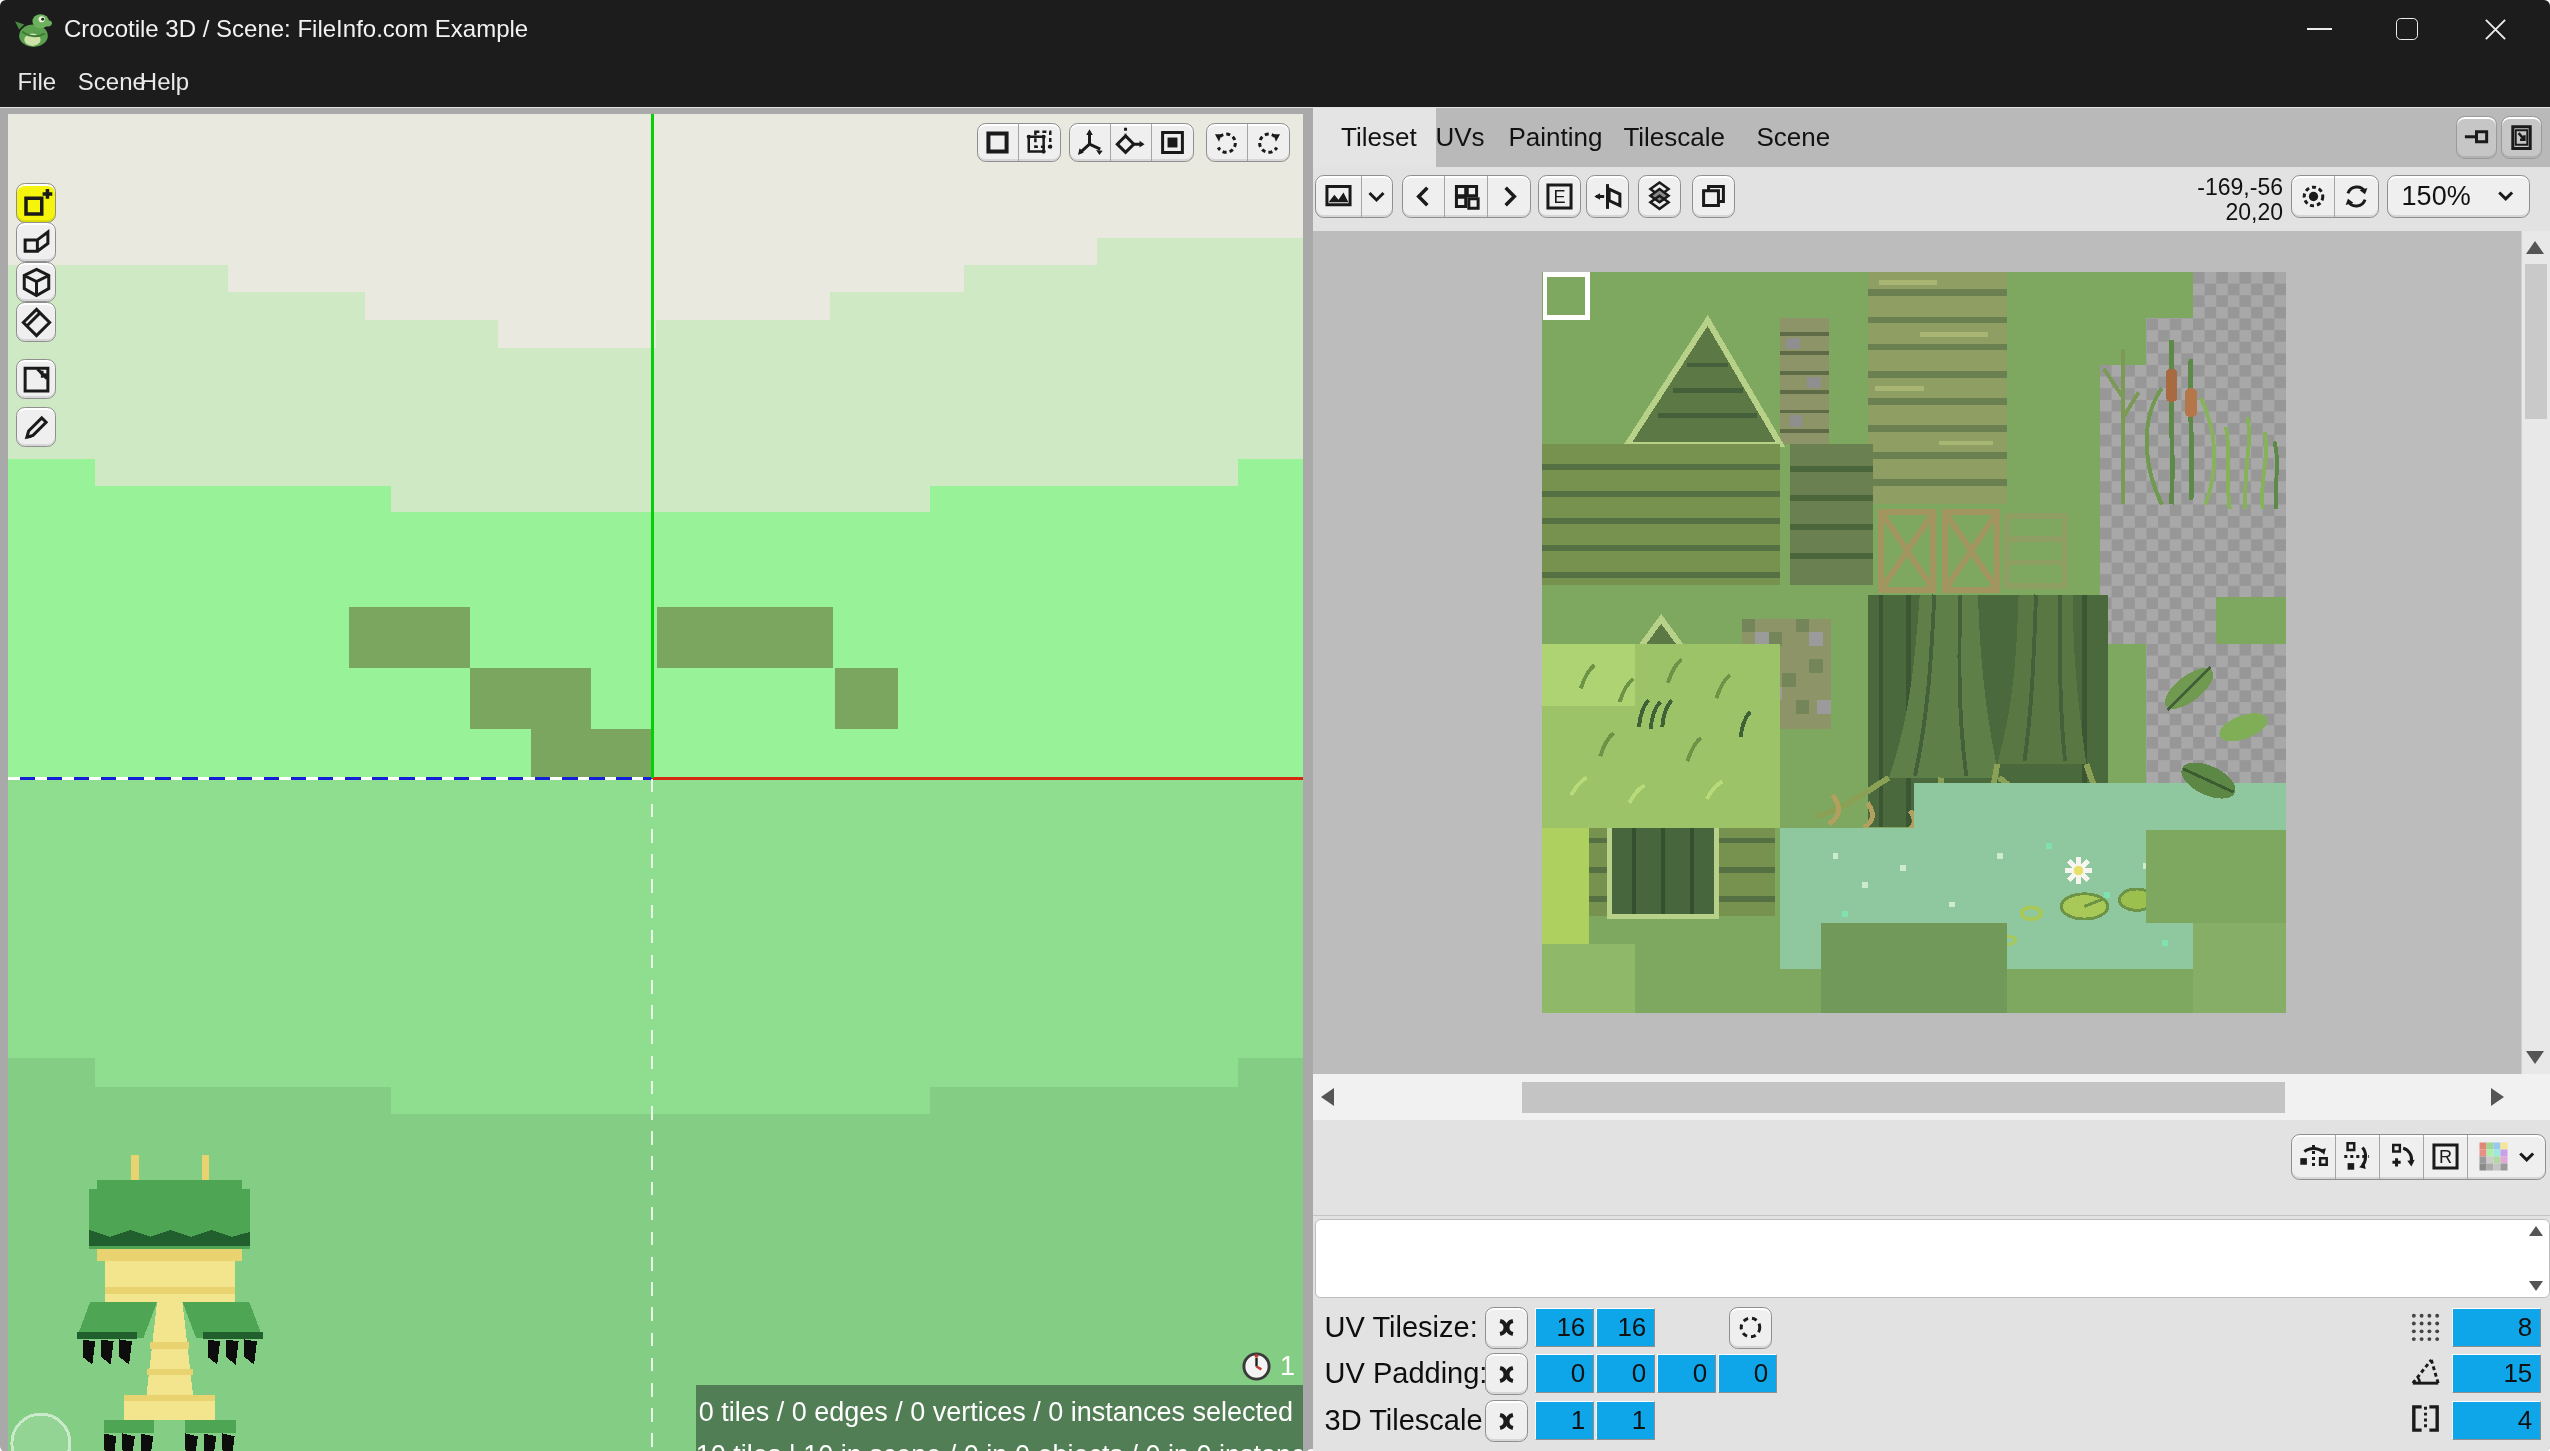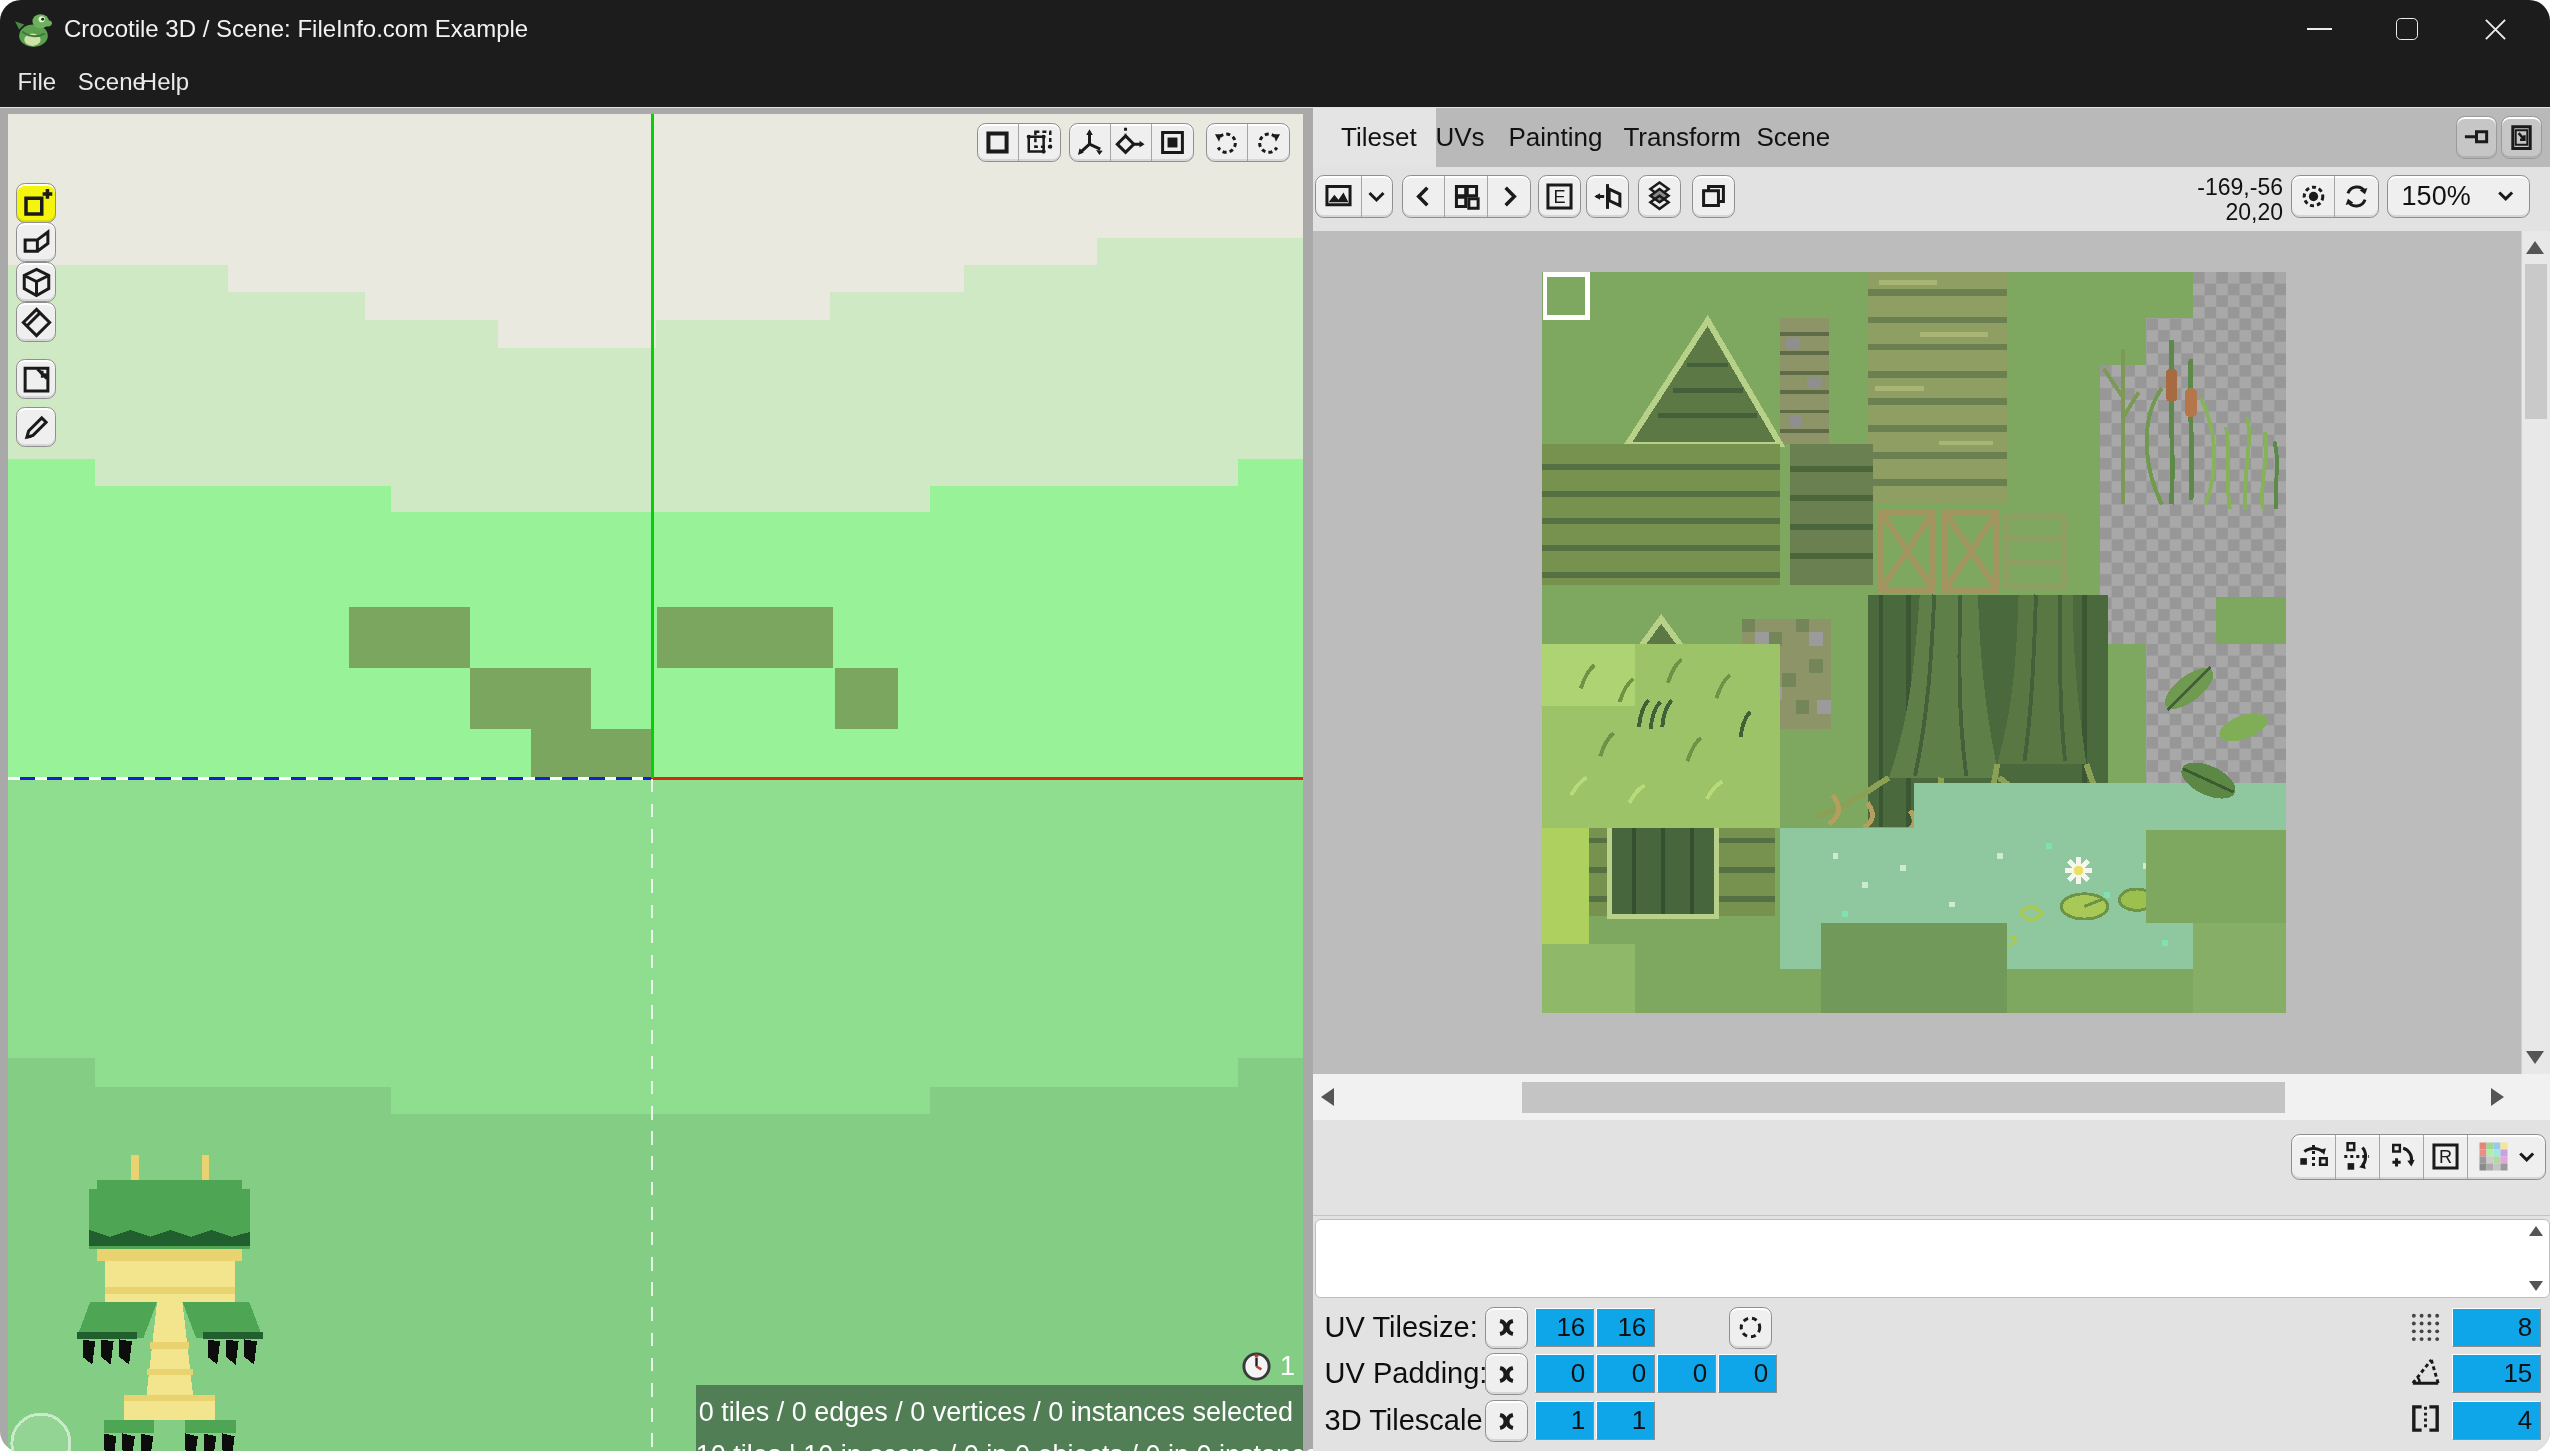--- a/index.html
+++ b/index.html
@@ -1,17 +1,17 @@
 <!DOCTYPE html>
 <html><head>
 <meta charset="utf-8">
 <style>
   html,body { margin:0; padding:0; background:#ffffff; }
   body { width:2550px; height:1452px; position:relative; font-family:"Liberation Sans",sans-serif; }
-  .window { position:absolute; inset:0; border-radius:21px; overflow:hidden; background:#e2e2e2; }
+  .window { position:absolute; inset:0; border-radius:6px; overflow:hidden; background:#e2e2e2; }
 
   
   .titlebar { position:absolute; left:0; top:0; width:2550px; height:58px; background:#1c1c1c; }
   .app-icon { position:absolute; left:13.6px; top:8.7px; width:41px; height:41px; }
   .app-title { position:absolute; left:64px; top:0; height:58px; line-height:58px; color:#f2f2f2; font-size:24px; }
   .winctl { position:absolute; top:0; width:60px; height:58px; display:flex; align-items:center; justify-content:center; }
   .ctl-min { right:201px; } .ctl-max { right:113px; } .ctl-close { right:25px; }
   .glyph-min { width:25px; height:1.9px; background:#ececec; }
   .glyph-max { width:20.3px; height:20.3px; border:1.9px solid #ececec; border-radius:4.8px; }
   .menubar { position:absolute; left:0; top:58px; width:2550px; height:49px; background:#1c1c1c; }
@@ -312,21 +312,21 @@
         <div>10 tiles | 10 in scene / 0 in 0 objects / 0 in 0 instances</div>
       </div>
     </div>
 
     <div class="panel">
 
       <div class="tabbar">
         <div class="tab active" style="left:0">Tileset</div>
         <div class="tab" style="left:103px">UVs</div>
         <div class="tab" style="left:176px">Painting</div>
-        <div class="tab" style="left:291px">Transform</div>
+        <div class="tab" style="left:291px">Tilescale</div>
         <div class="tab" style="left:424px">Scene</div>
         <div class="tab-icons">
           <div class="btn">
               <svg class="ic" width="29" height="29" viewBox="0 0 40 40">
                 <rect x="20" y="12" width="14" height="14" fill="none" stroke="#1a1a1a" stroke-width="3"></rect>
                 <path d="M4,19 h16" stroke="#1a1a1a" stroke-width="3"></path>
               </svg>
             </div>
           <div class="btn">
               <svg class="ic" width="29" height="29" viewBox="0 0 40 40">

